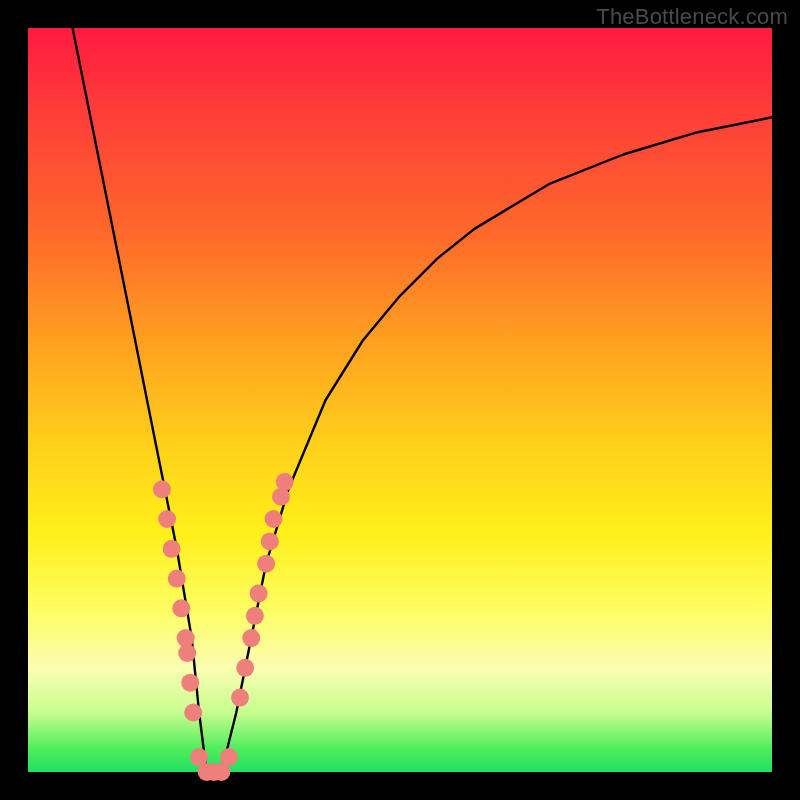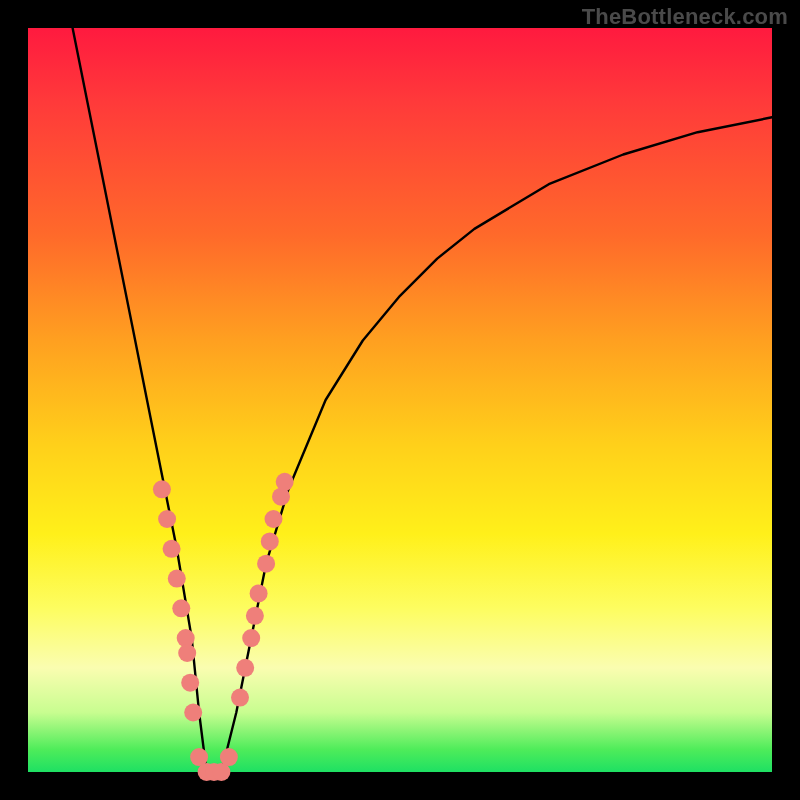--- a/index.html
+++ b/index.html
@@ -38,21 +38,21 @@
       #4eec5a 97%,
       #1ee063 100%
     );
   }
   .watermark {
     position: absolute;
     top: 4px;
     right: 12px;
     color: #4a4a4a;
     font-size: 22px;
-    font-weight: 700;
+    font-weight: 400;
     letter-spacing: 0.2px;
     user-select: none;
   }
   svg.curve {
     position: absolute;
     left: 0;
     top: 0;
     width: 744px;
     height: 744px;
     overflow: visible;

